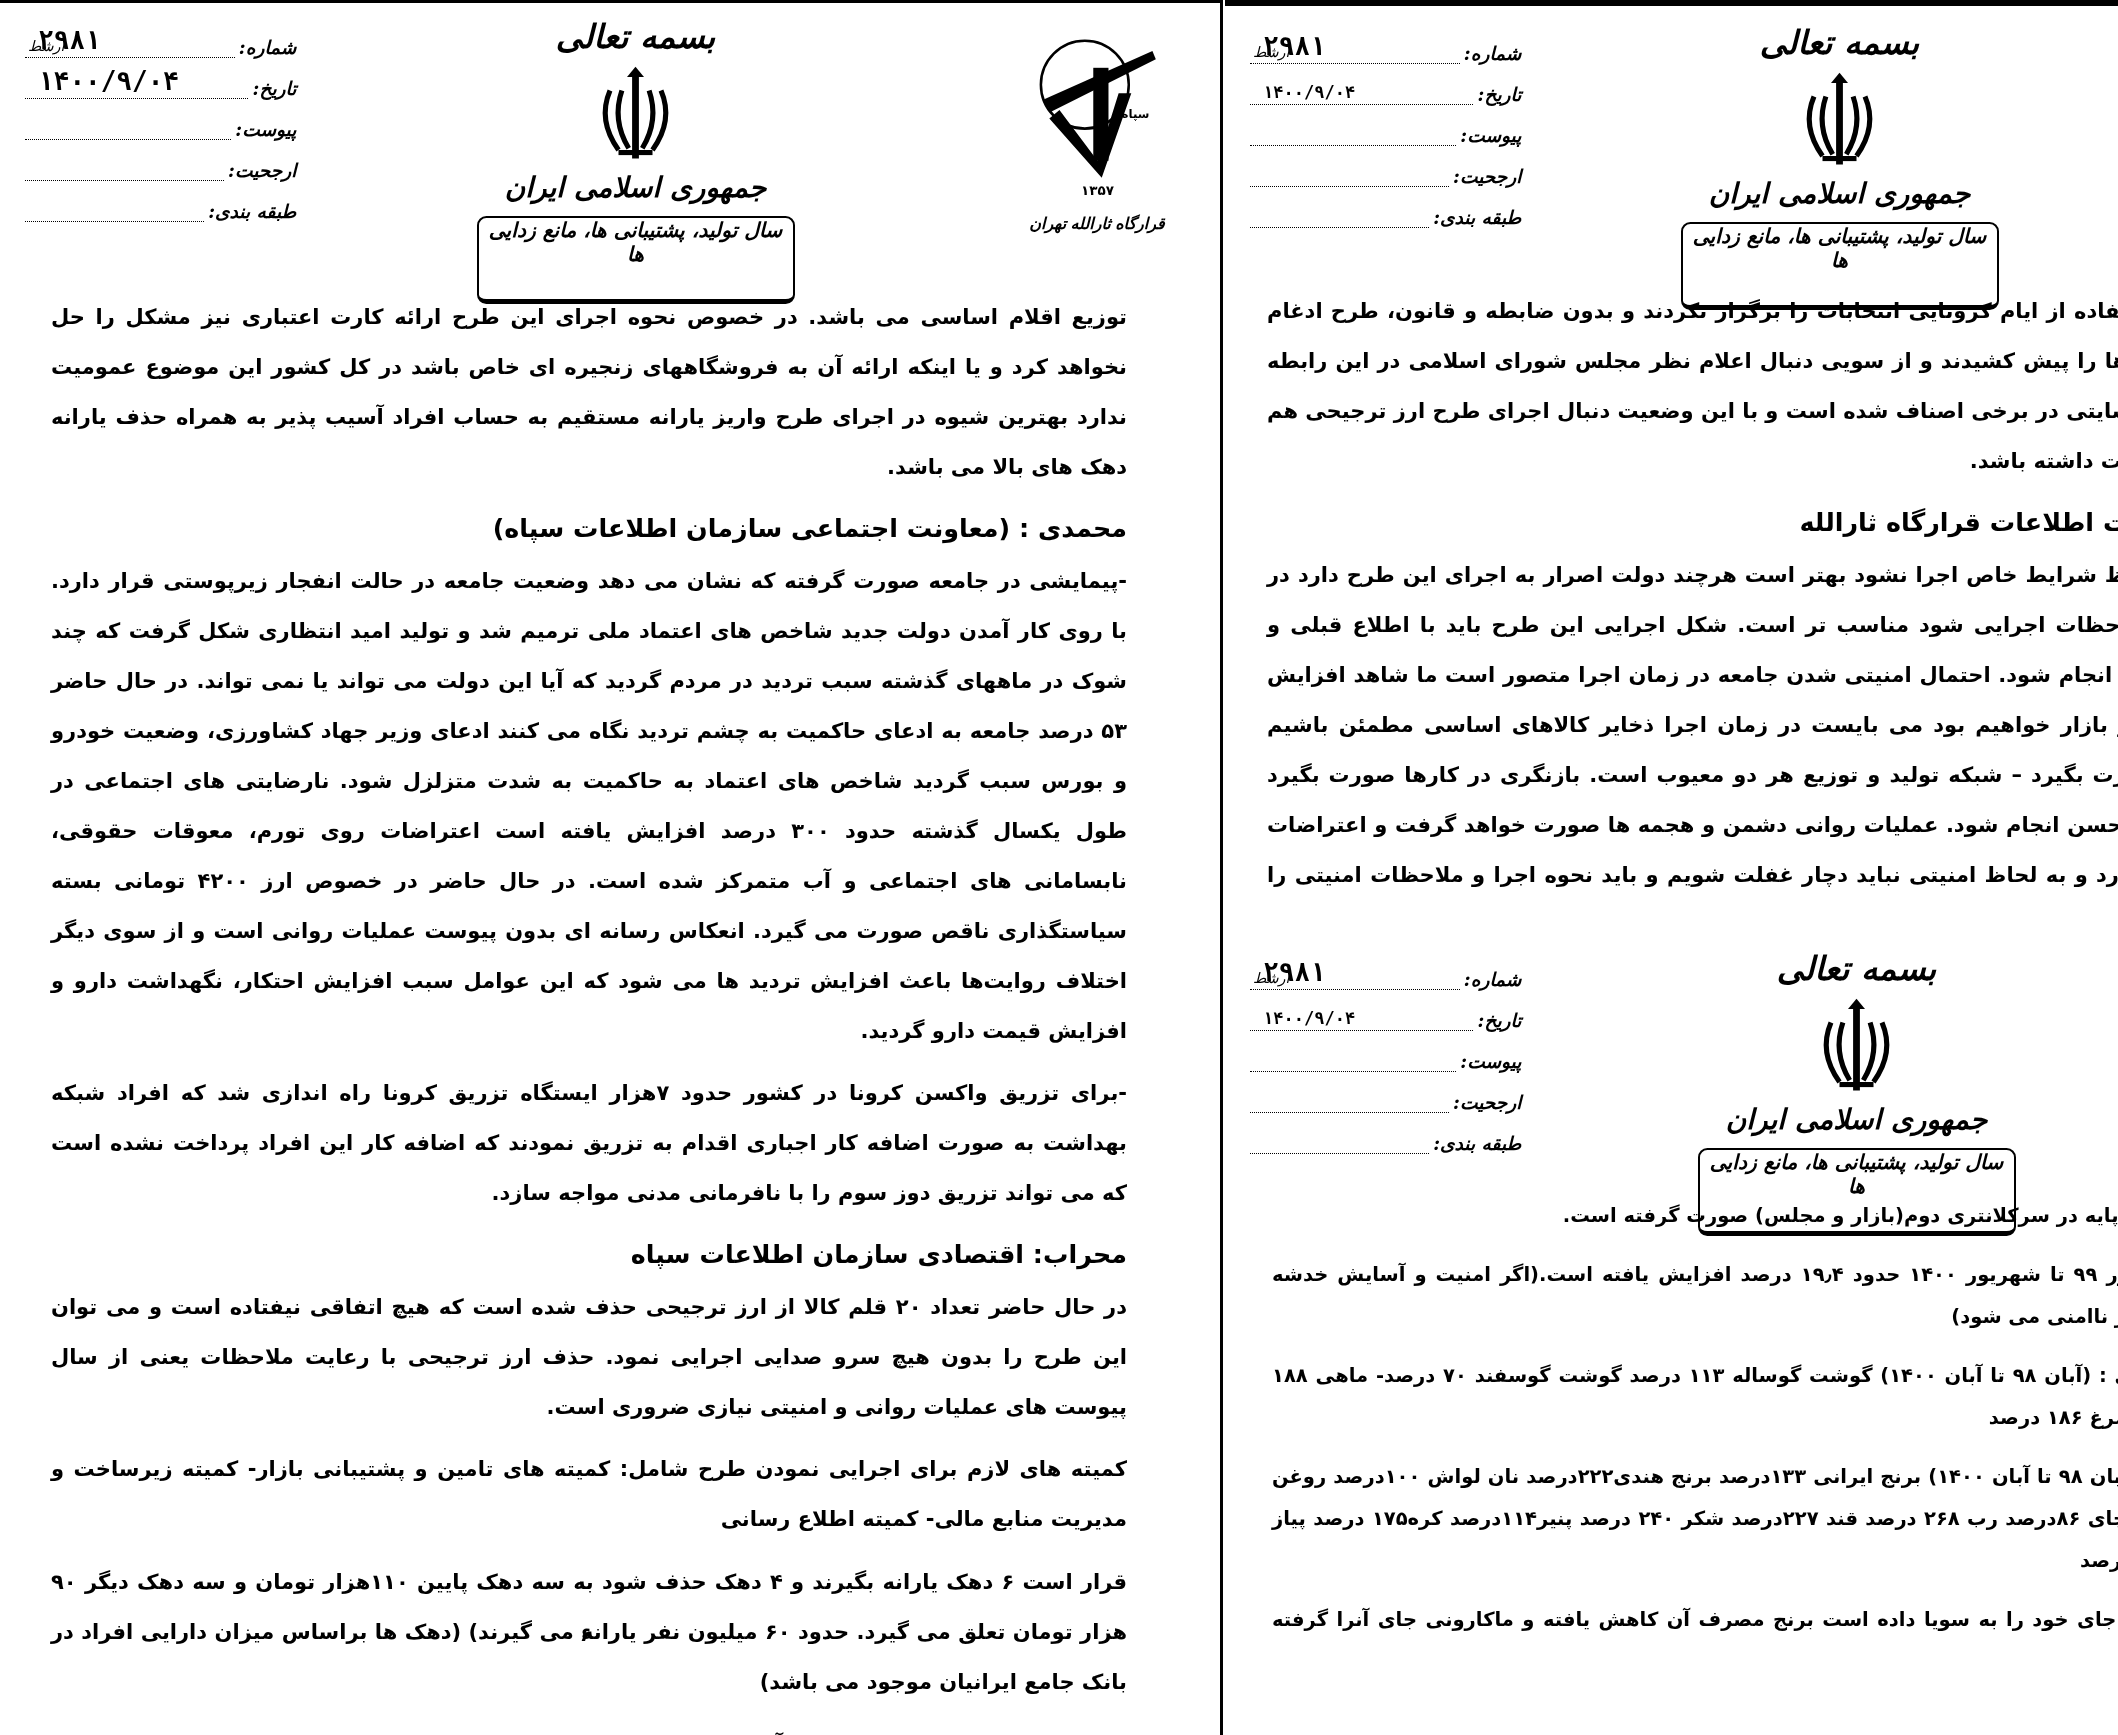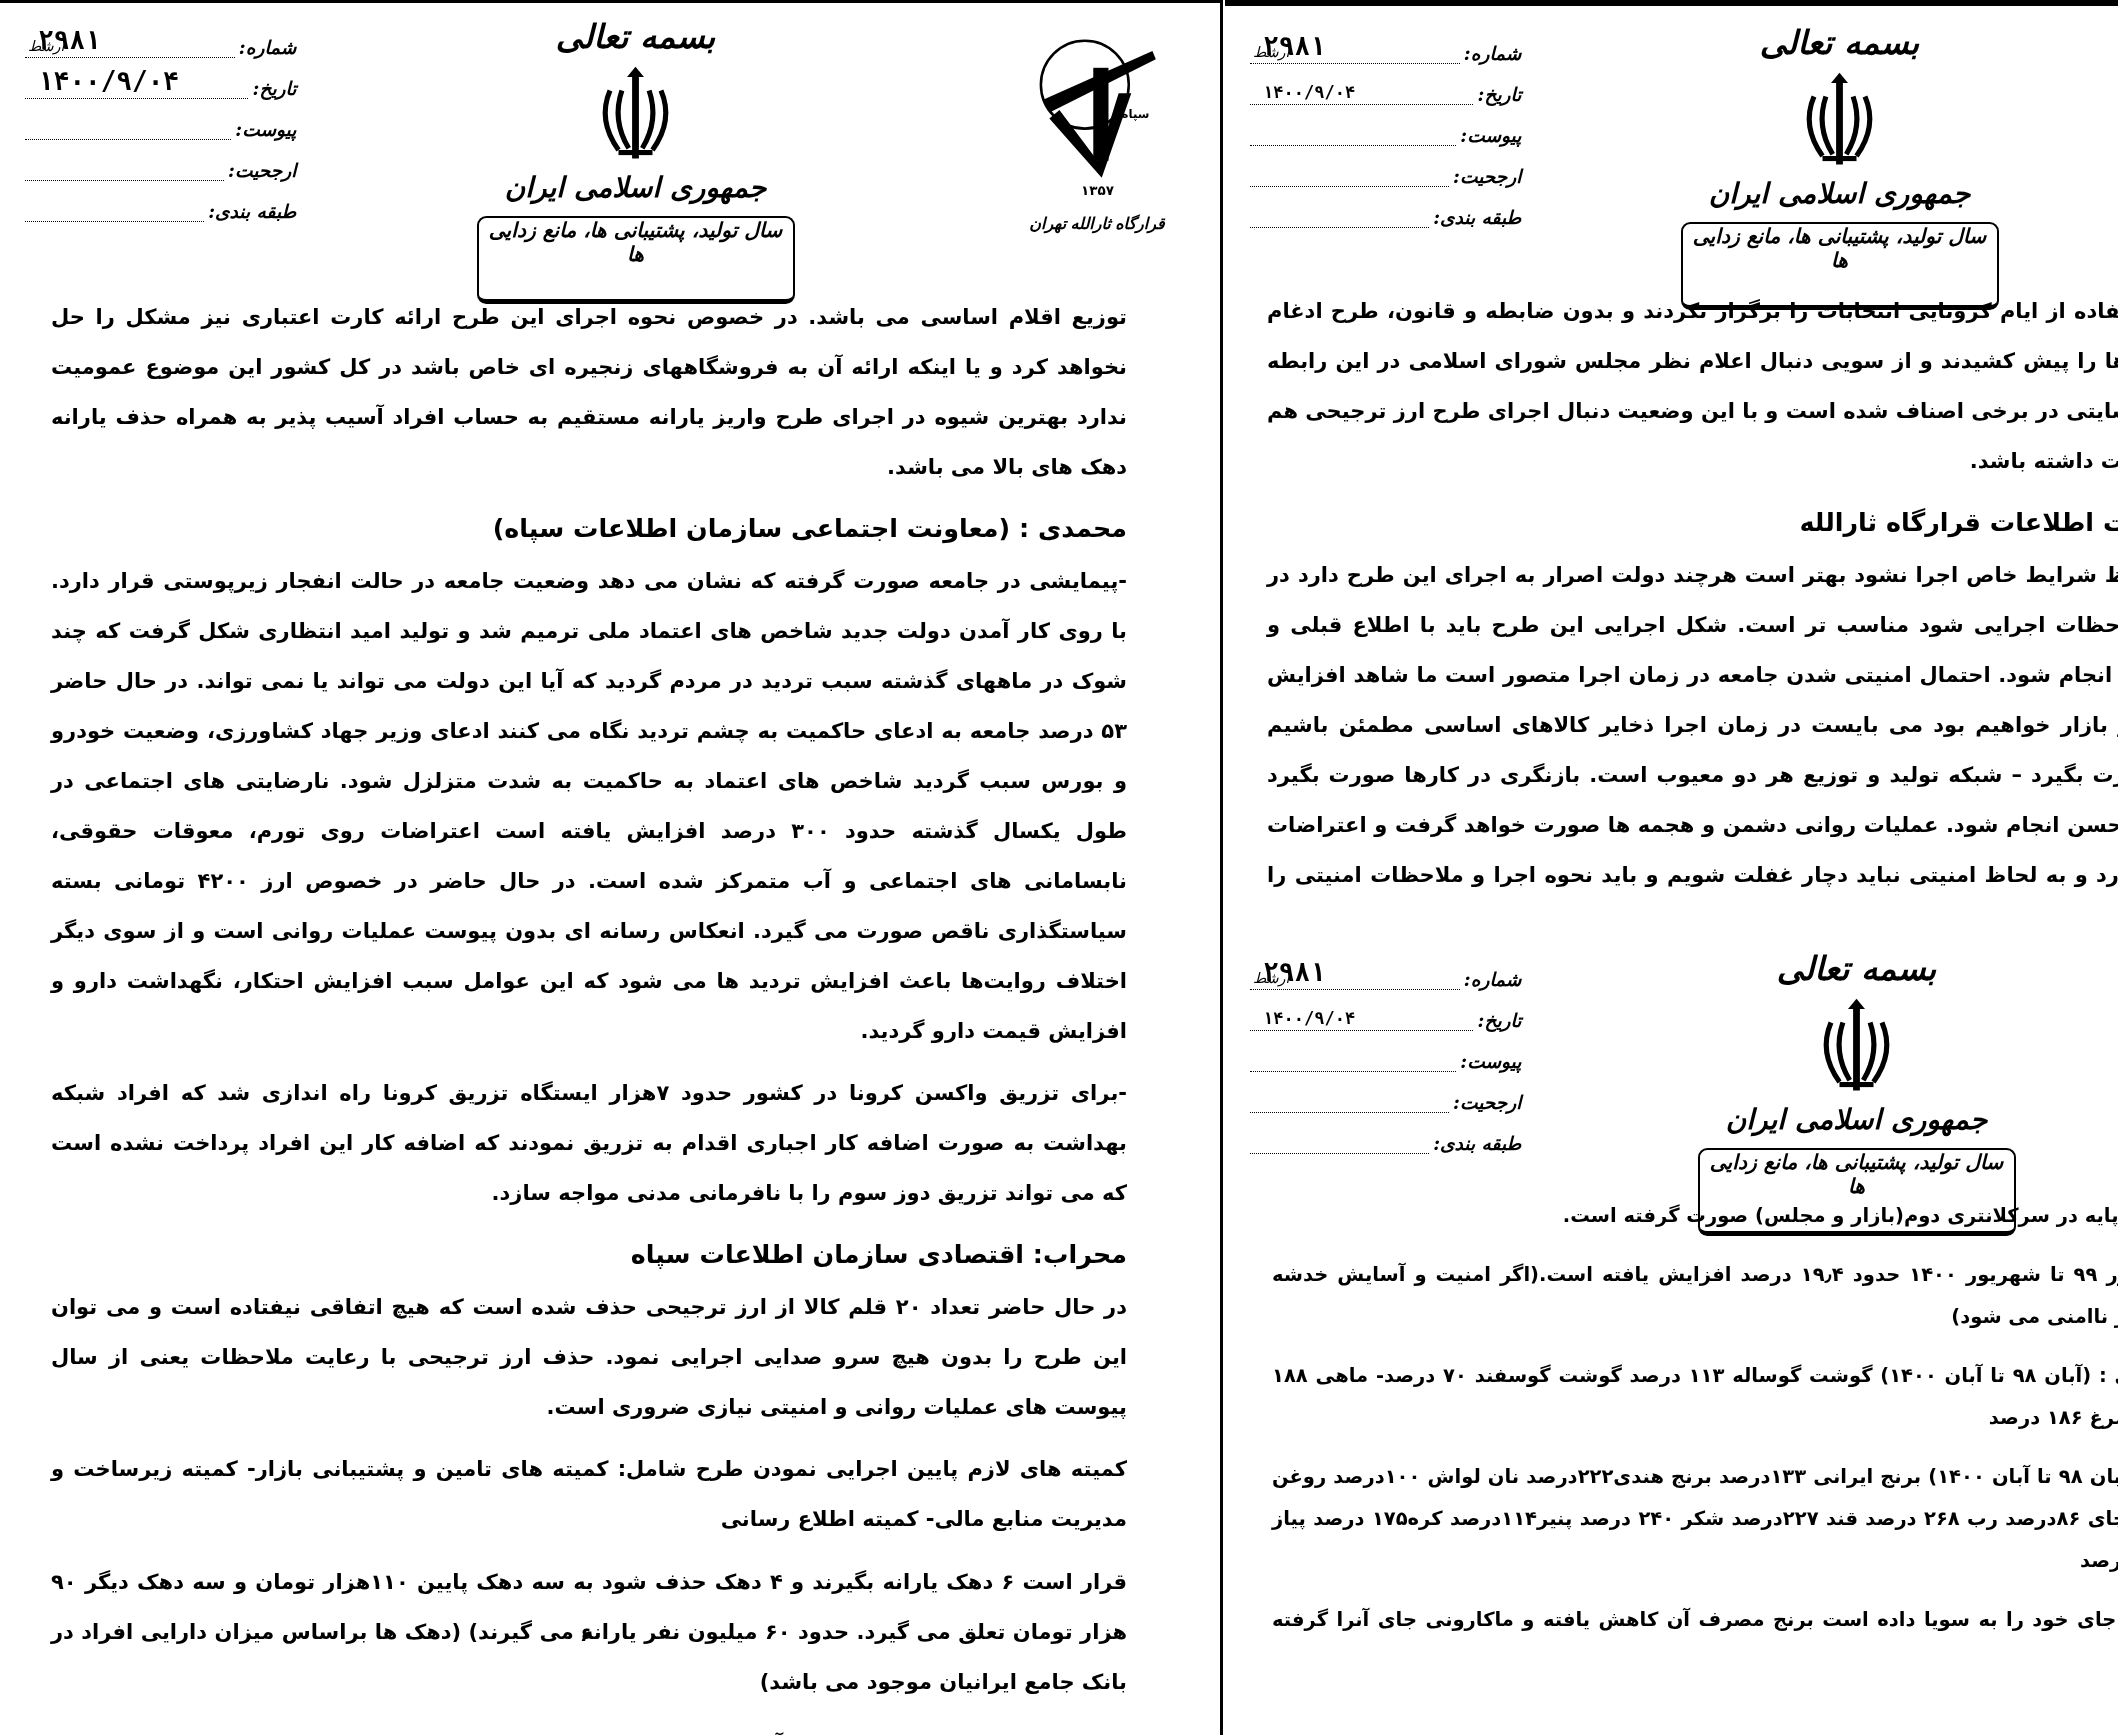--- a/index.html
+++ b/index.html
@@ -119,21 +119,21 @@
       <div class="base-name">قرارگاه ثارالله تهران</div>
     </div>
   </div>
   <div class="body" style="left:51px; top:292px; width:1076px;" id="left-body">
       <p>توزیع اقلام اساسی می باشد. در خصوص نحوه اجرای این طرح ارائه کارت اعتباری نیز مشکل را حل نخواهد کرد و یا اینکه ارائه آن به فروشگاههای زنجیره ای خاص باشد در کل کشور این موضوع عمومیت ندارد بهترین شیوه در اجرای طرح واریز یارانه مستقیم به حساب افراد آسیب پذیر به همراه حذف یارانه دهک های بالا می باشد.</p>
       <h3>محمدی : (معاونت اجتماعی سازمان اطلاعات سپاه)</h3>
       <p>-پیمایشی در جامعه صورت گرفته که نشان می دهد وضعیت جامعه در حالت انفجار زیرپوستی قرار دارد. با روی کار آمدن دولت جدید شاخص های اعتماد ملی ترمیم شد و تولید امید انتظاری شکل گرفت که چند شوک در ماههای گذشته سبب تردید در مردم گردید که آیا این دولت می تواند یا نمی تواند. در حال حاضر ۵۳ درصد جامعه به ادعای حاکمیت به چشم تردید نگاه می کنند ادعای وزیر جهاد کشاورزی، وضعیت خودرو و بورس سبب گردید شاخص های اعتماد به حاکمیت به شدت متزلزل شود. نارضایتی های اجتماعی در طول یکسال گذشته حدود ۳۰۰ درصد افزایش یافته است اعتراضات روی تورم، معوقات حقوقی، نابسامانی های اجتماعی و آب متمرکز شده است. در حال حاضر در خصوص ارز ۴۲۰۰ تومانی بسته سیاستگذاری ناقص صورت می گیرد. انعکاس رسانه ای بدون پیوست عملیات روانی است و از سوی دیگر اختلاف روایت‌ها باعث افزایش تردید ها می شود که این عوامل سبب افزایش احتکار، نگهداشت دارو و افزایش قیمت دارو گردید.</p>
       <p>-برای تزریق واکسن کرونا در کشور حدود ۷هزار ایستگاه تزریق کرونا راه اندازی شد که افراد شبکه بهداشت به صورت اضافه کار اجباری اقدام به تزریق نمودند که اضافه کار این افراد پرداخت نشده است که می تواند تزریق دوز سوم را با نافرمانی مدنی مواجه سازد.</p>
       <h3>محراب: اقتصادی سازمان اطلاعات سپاه</h3>
       <p>در حال حاضر تعداد ۲۰ قلم کالا از ارز ترجیحی حذف شده است که هیچ اتفاقی نیفتاده است و می توان این طرح را بدون هیچ سرو صدایی اجرایی نمود. حذف ارز ترجیحی با رعایت ملاحظات یعنی از سال پیوست های عملیات روانی و امنیتی نیازی ضروری است.</p>
-      <p>کمیته های لازم پایین اجرایی نمودن طرح شامل: کمیته های تامین و پشتیبانی بازار- کمیته زیرساخت و مدیریت منابع مالی- کمیته اطلاع رسانی</p>
+      <p>کمیته های لازم برای اجرایی نمودن طرح شامل: کمیته های تامین و پشتیبانی بازار- کمیته زیرساخت و مدیریت منابع مالی- کمیته اطلاع رسانی</p>
       <p>قرار است ۶ دهک یارانه بگیرند و ۴ دهک حذف شود به سه دهک پایین ۱۱۰هزار تومان و سه دهک دیگر ۹۰ هزار تومان تعلق می گیرد. حدود ۶۰ میلیون نفر یارانه می گیرند) (دهک ها براساس میزان دارایی افراد در بانک جامع ایرانیان موجود می باشد)</p>
       <p>ملاحظات اقتصادی – اثر جبرانی آن برای مردم از قبل تامین شود- افراد محروم از یارانه و افرادی که حذف شدند و افراد فاقد شناسنامه(حدود یک میلیون نفر) لحاظ شود. این امورات در قالب تشکیل قرارگاه فورا ساماندهی شوند.</p>
     </div>
   <div class="page-num">۶</div>
 </div>
 
 <div class="page page-rt">
   <div class="hdr">
     <div class="fields">
       <div class="field">

